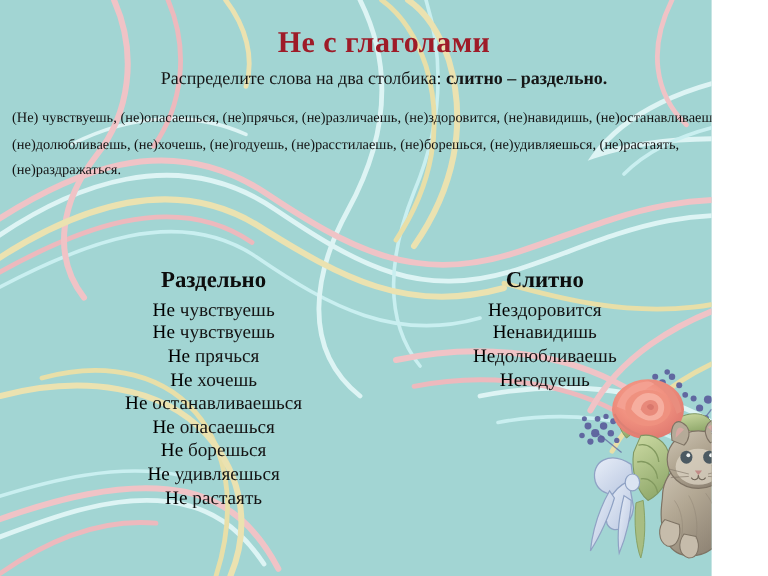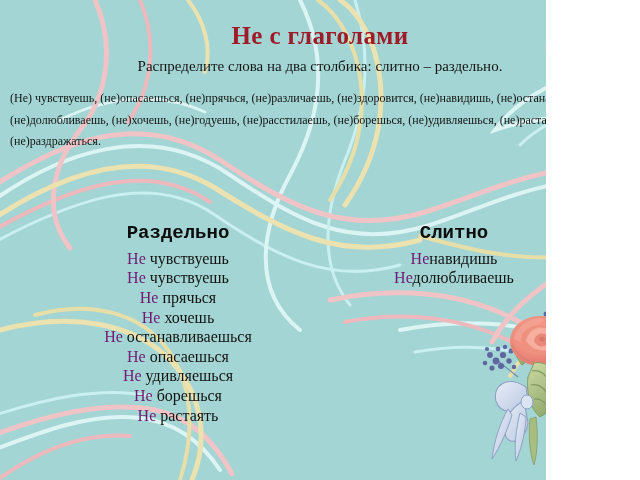--- a/index.html
+++ b/index.html
@@ -9,21 +9,21 @@
   }
   body {
     width: 640px;
     height: 480px;
     overflow: hidden;
     font-family: "Liberation Serif", "DejaVu Serif", serif;
   }
 
   #slide {
     position: relative;
-    width: 546px;
+    width: 593px;
     height: 480px;
     overflow: hidden;
     background: #a2d5d3;
   }
 
   
   #bg-ribbons {
     position: absolute;
     inset: 0;
     width: 640px;
@@ -48,21 +48,21 @@
     line-height: 1.1;
   }
   #subtitle {
     margin-top: 7px;
     font-family: "Liberation Serif", "DejaVu Serif", serif;
     font-size: 15px;
     color: #161616;
     line-height: 1.2;
   }
   #subtitle .strong {
-    font-weight: normal;
+    font-weight: bold;
   }
 
   
   #wordbank {
     position: absolute;
     top: 88px;
     left: 10px;
     width: 612px;
     font-family: "Liberation Serif", "DejaVu Serif", serif;
     font-size: 12px;
@@ -84,21 +84,21 @@
   }
   .column.left {
     width: 330px;
     padding-left: 26px;
   }
   .column.right {
     width: 310px;
     padding-right: 62px;
   }
   .col-heading {
-    font-family: Liberation Mono, monospace;
+    font-family: Liberation Serif, serif;
     font-weight: bold;
     font-size: 19px;
     color: #0d0d0d;
     text-align: center;
     line-height: 1.25;
     margin-bottom: 3px;
   }
   .col-list {
     list-style: none;
     margin: 0;
@@ -106,21 +106,21 @@
     text-align: center;
   }
   .col-list li {
     font-family: "Liberation Serif", "DejaVu Serif", serif;
     font-size: 16px;
     line-height: 19.6px;
     color: #141414;
     white-space: nowrap;
   }
   .ne {
-    color: #701a75;
+    color: #000000;
   }
 
   
   #kitten-illustration {
     position: absolute;
     left: 478px;
     top: 305px;
     width: 156px;
     height: 172px;
   }
@@ -189,31 +189,33 @@
 
     <div class="column left">
       <div class="col-heading">Раздельно</div>
       <ul class="col-list">
           <li><span class="ne">Не</span><span> чувствуешь</span></li>
           <li><span class="ne">Не</span><span> чувствуешь</span></li>
           <li><span class="ne">Не</span><span> прячься</span></li>
           <li><span class="ne">Не</span><span> хочешь</span></li>
           <li><span class="ne">Не</span><span> останавливаешься</span></li>
           <li><span class="ne">Не</span><span> опасаешься</span></li>
+          <li><span class="ne">Не</span><span> борешься</span></li>
           <li><span class="ne">Не</span><span> удивляешься</span></li>
-          <li><span class="ne">Не</span><span> борешься</span></li>
           <li><span class="ne">Не</span><span> растаять</span></li>
         </ul>
     </div>
 
     <div class="column right">
       <div class="col-heading">Слитно</div>
       <ul class="col-list">
+          <li><span class="ne">Не</span><span>здоровится</span></li>
           <li><span class="ne">Не</span><span>навидишь</span></li>
           <li><span class="ne">Не</span><span>долюбливаешь</span></li>
+          <li><span class="ne">Не</span><span>годуешь</span></li>
         </ul>
     </div>
 
   </div>
 
   <svg id="kitten-illustration" viewBox="0 0 156 172">
     <defs>
       <radialGradient id="roseG" cx="42%" cy="36%" r="66%">
         <stop offset="0%" stop-color="#f8a79a"></stop>
         <stop offset="52%" stop-color="#f0907f"></stop>

